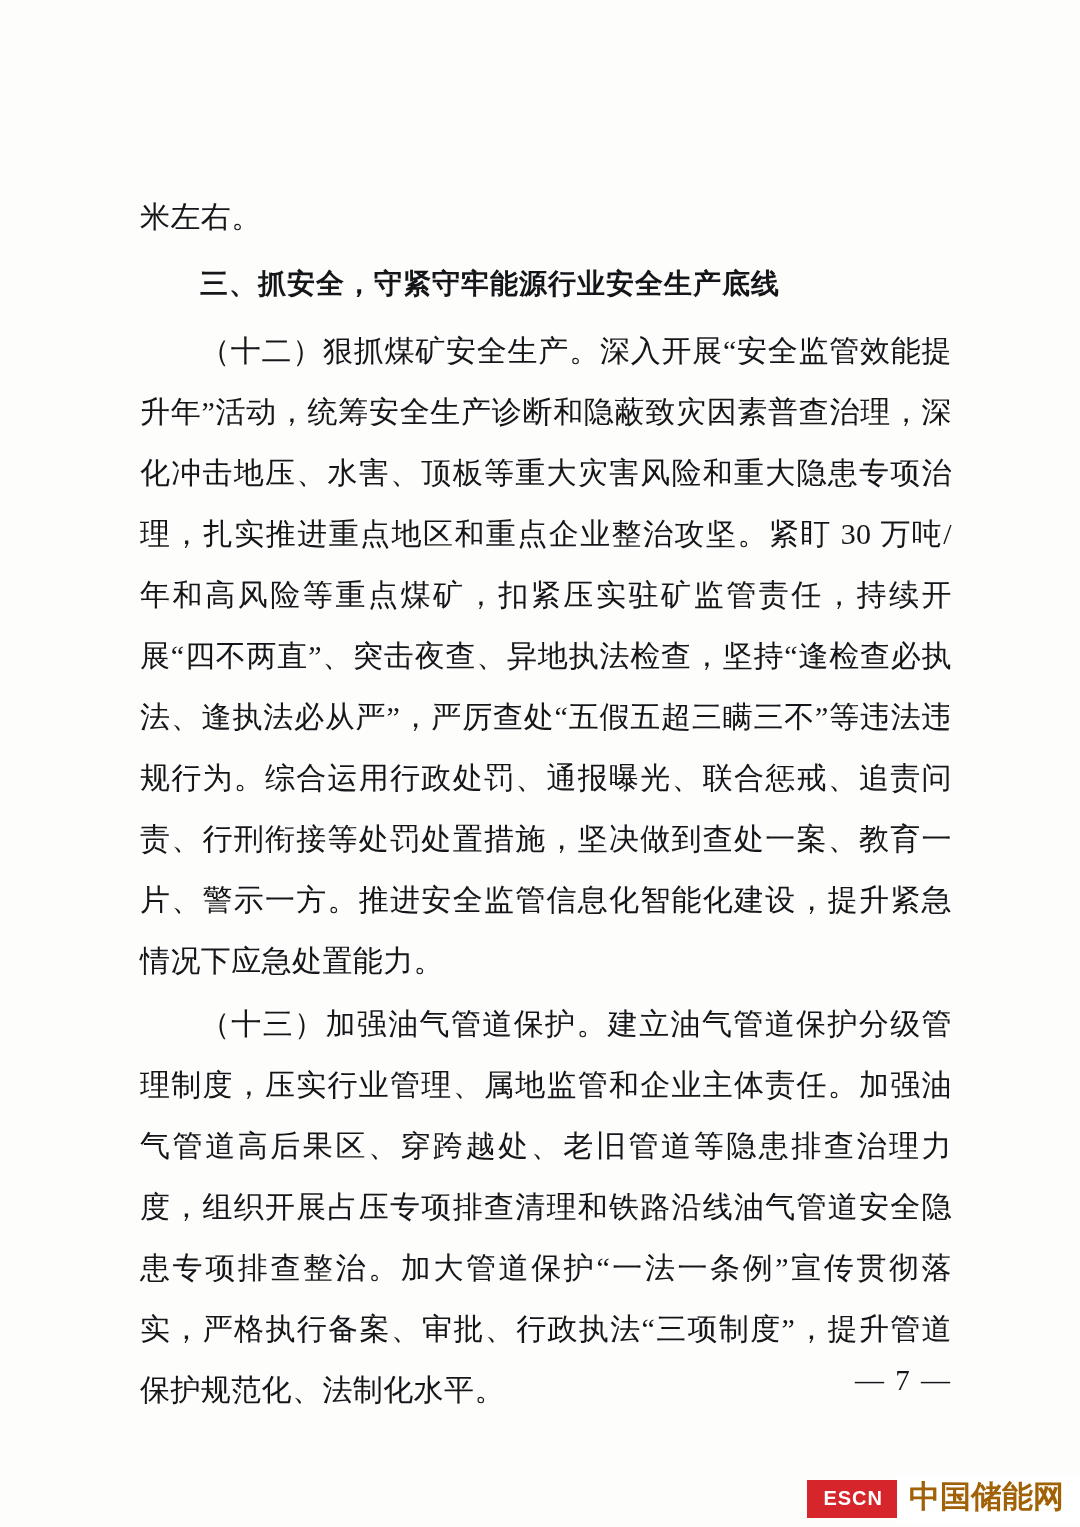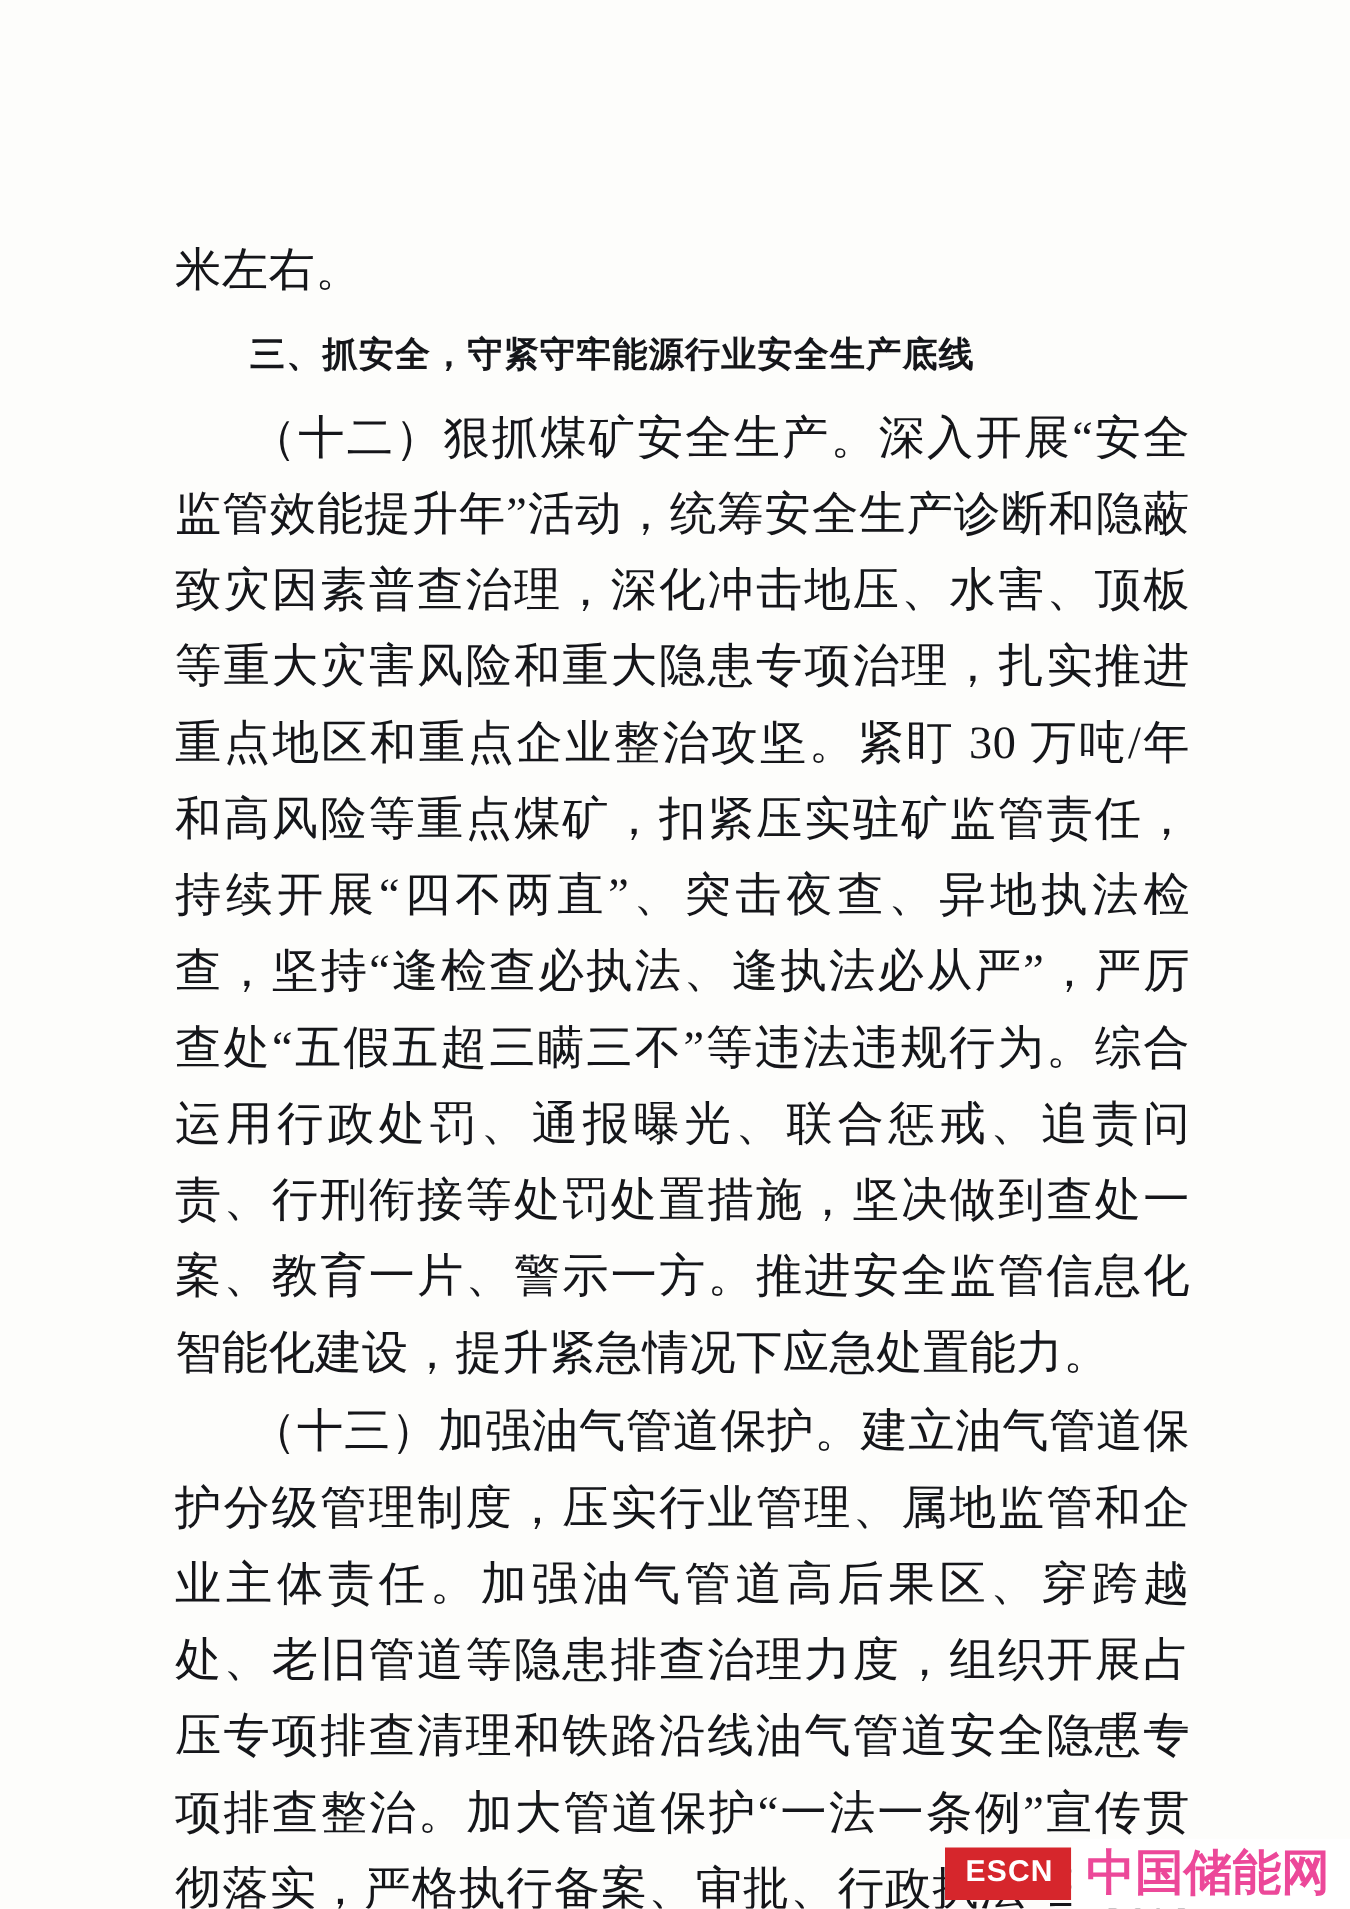--- a/index.html
+++ b/index.html
@@ -16,21 +16,21 @@
     font-family: "Liberation Serif", "DejaVu Serif", serif;
     color: #15161a;
   }
   .content {
     position: absolute;
     left: 140px;
     top: 186px;
     width: 812px;
   }
   .para {
-    font-size: 37px;
+    font-size: 30px;
     line-height: 61px;
     letter-spacing: 0.4px;
     text-align: justify;
     text-justify: inter-ideograph;
     margin: 0 0 2px 0;
     text-indent: 0;
   }
   .para.indent {
     text-indent: 60px;
   }
@@ -57,31 +57,31 @@
     bottom: 0;
     display: flex;
     align-items: center;
     height: 56px;
   }
   .wm-escn {
     background: #d6262c;
     color: #ffffff;
     font-family: "Liberation Sans", "DejaVu Sans", sans-serif;
     font-weight: bold;
-    font-size: 24px;
+    font-size: 20px;
     letter-spacing: 1px;
     padding: 8px 14px 10px 16px;
     line-height: 1;
   }
   .wm-cn {
     background: #ffffff;
-    color: #ec4899;
-    font-family: Liberation Sans, sans-serif;
+    color: #a16207;
+    font-family: Liberation Mono, monospace;
     font-weight: bold;
-    font-size: 39px;
+    font-size: 31px;
     letter-spacing: 0px;
     padding: 8px 16px 10px 12px;
     line-height: 1;
   }
 </style>
 </head>
 <body>
 
 <div class="page">
 

